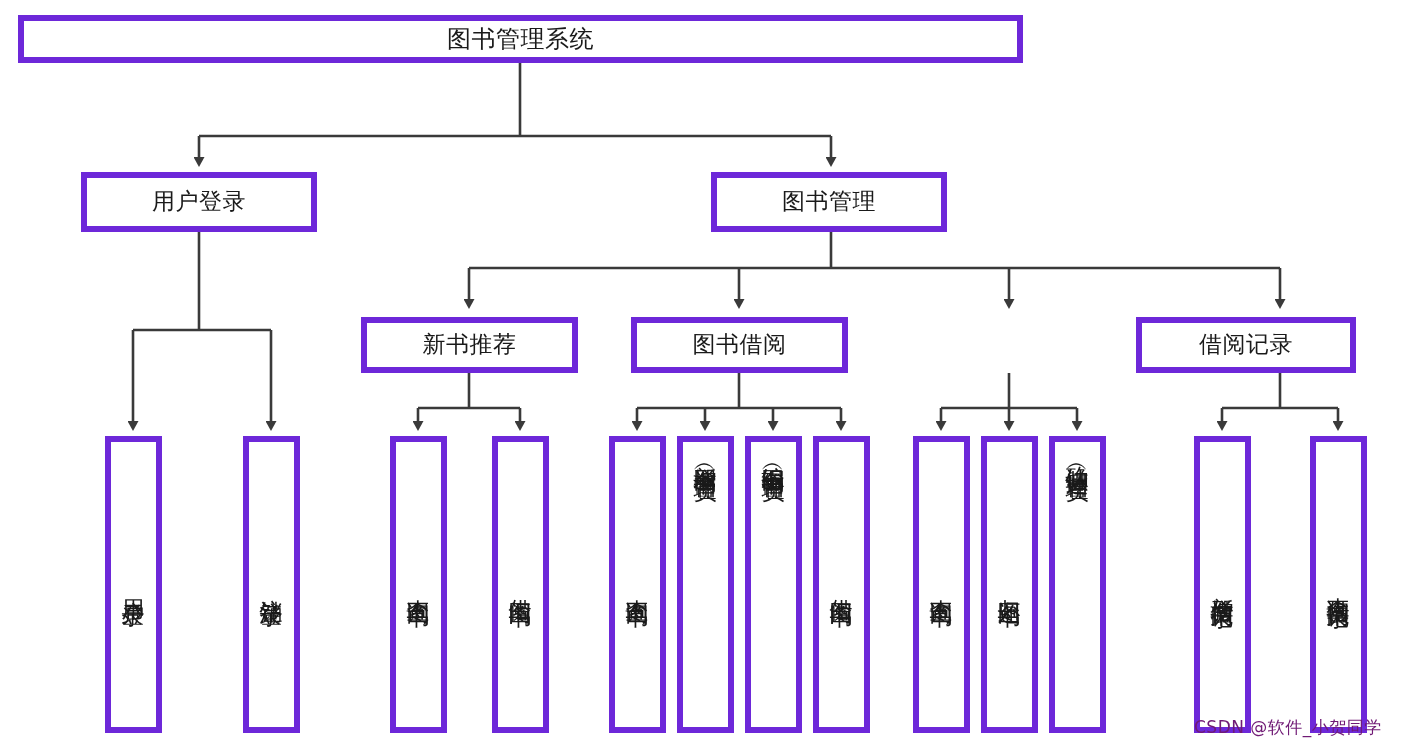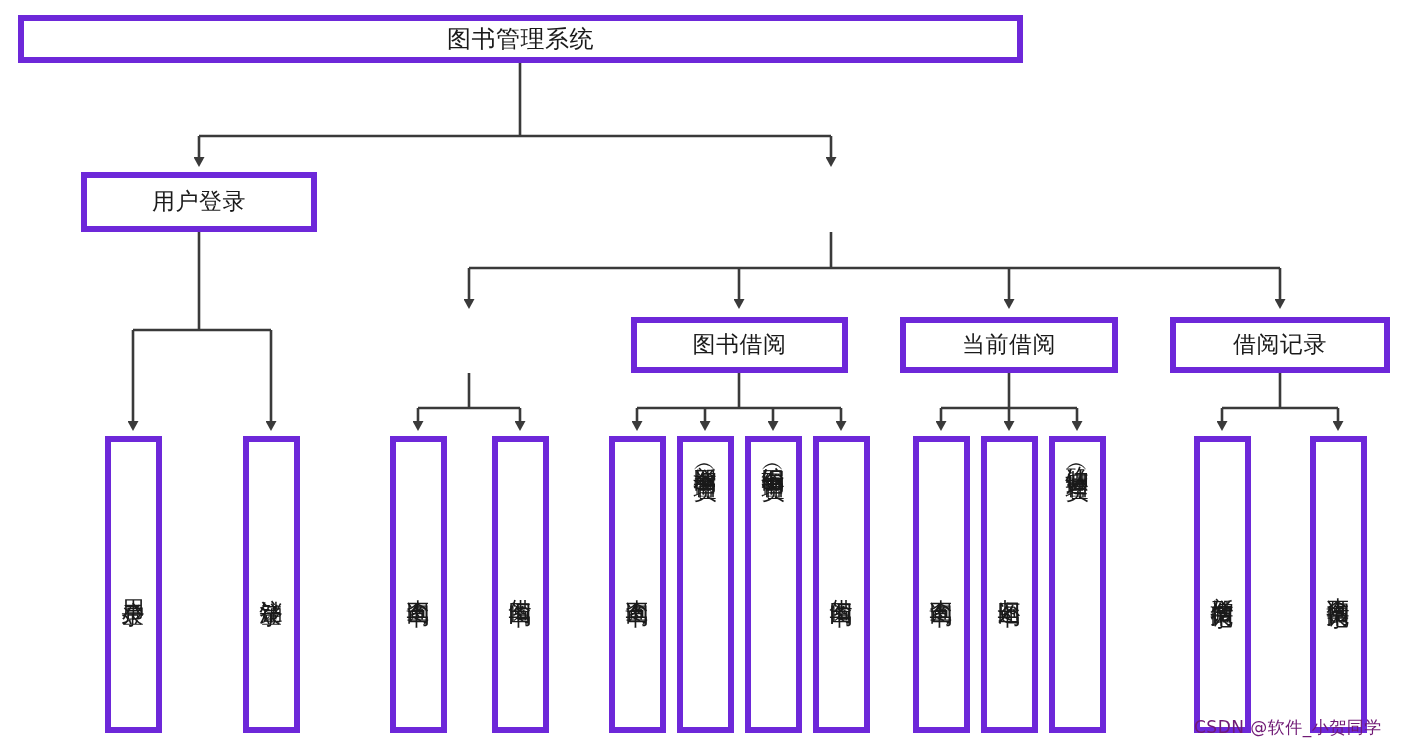--- a/index.html
+++ b/index.html
@@ -127,28 +127,31 @@
     </g>
   </svg>
 
   <div class="node node-root" style="left:18px; top:15px; width:1005px; height:48px;">
     <span class="node-h">图书管理系统</span>
   </div>
 
   <div class="node" style="left:81px; top:172px; width:236px; height:60px;">
     <span class="node-h">用户登录</span>
   </div>
+  <div class="node" style="left:711px; top:172px; width:236px; height:60px;">
+    <span class="node-h">图书管理</span>
+  </div>
 
+  <div class="node" style="left:361px; top:317px; width:217px; height:56px;">
+    <span class="node-h">新书推荐</span>
+  </div>
   <div class="node" style="left:631px; top:317px; width:217px; height:56px;">
     <span class="node-h">图书借阅</span>
   </div>
-  <div class="node" style="left:900px; top:317px; width:218px; height:56px;">
-    <span class="node-h">当前借阅</span>
-  </div>
-  <div class="node" style="left:1170px; top:317px; width:220px; height:56px;">
+  <div class="node" style="left:1136px; top:317px; width:220px; height:56px;">
     <span class="node-h">借阅记录</span>
   </div>
 
   <div class="node node-leaf" style="left:105px; top:436px; width:57px; height:297px;">
     <span class="node-v">用户登录</span>
   </div>
   <div class="node node-leaf" style="left:243px; top:436px; width:57px; height:297px;">
     <span class="node-v">注销登录</span>
   </div>
 

